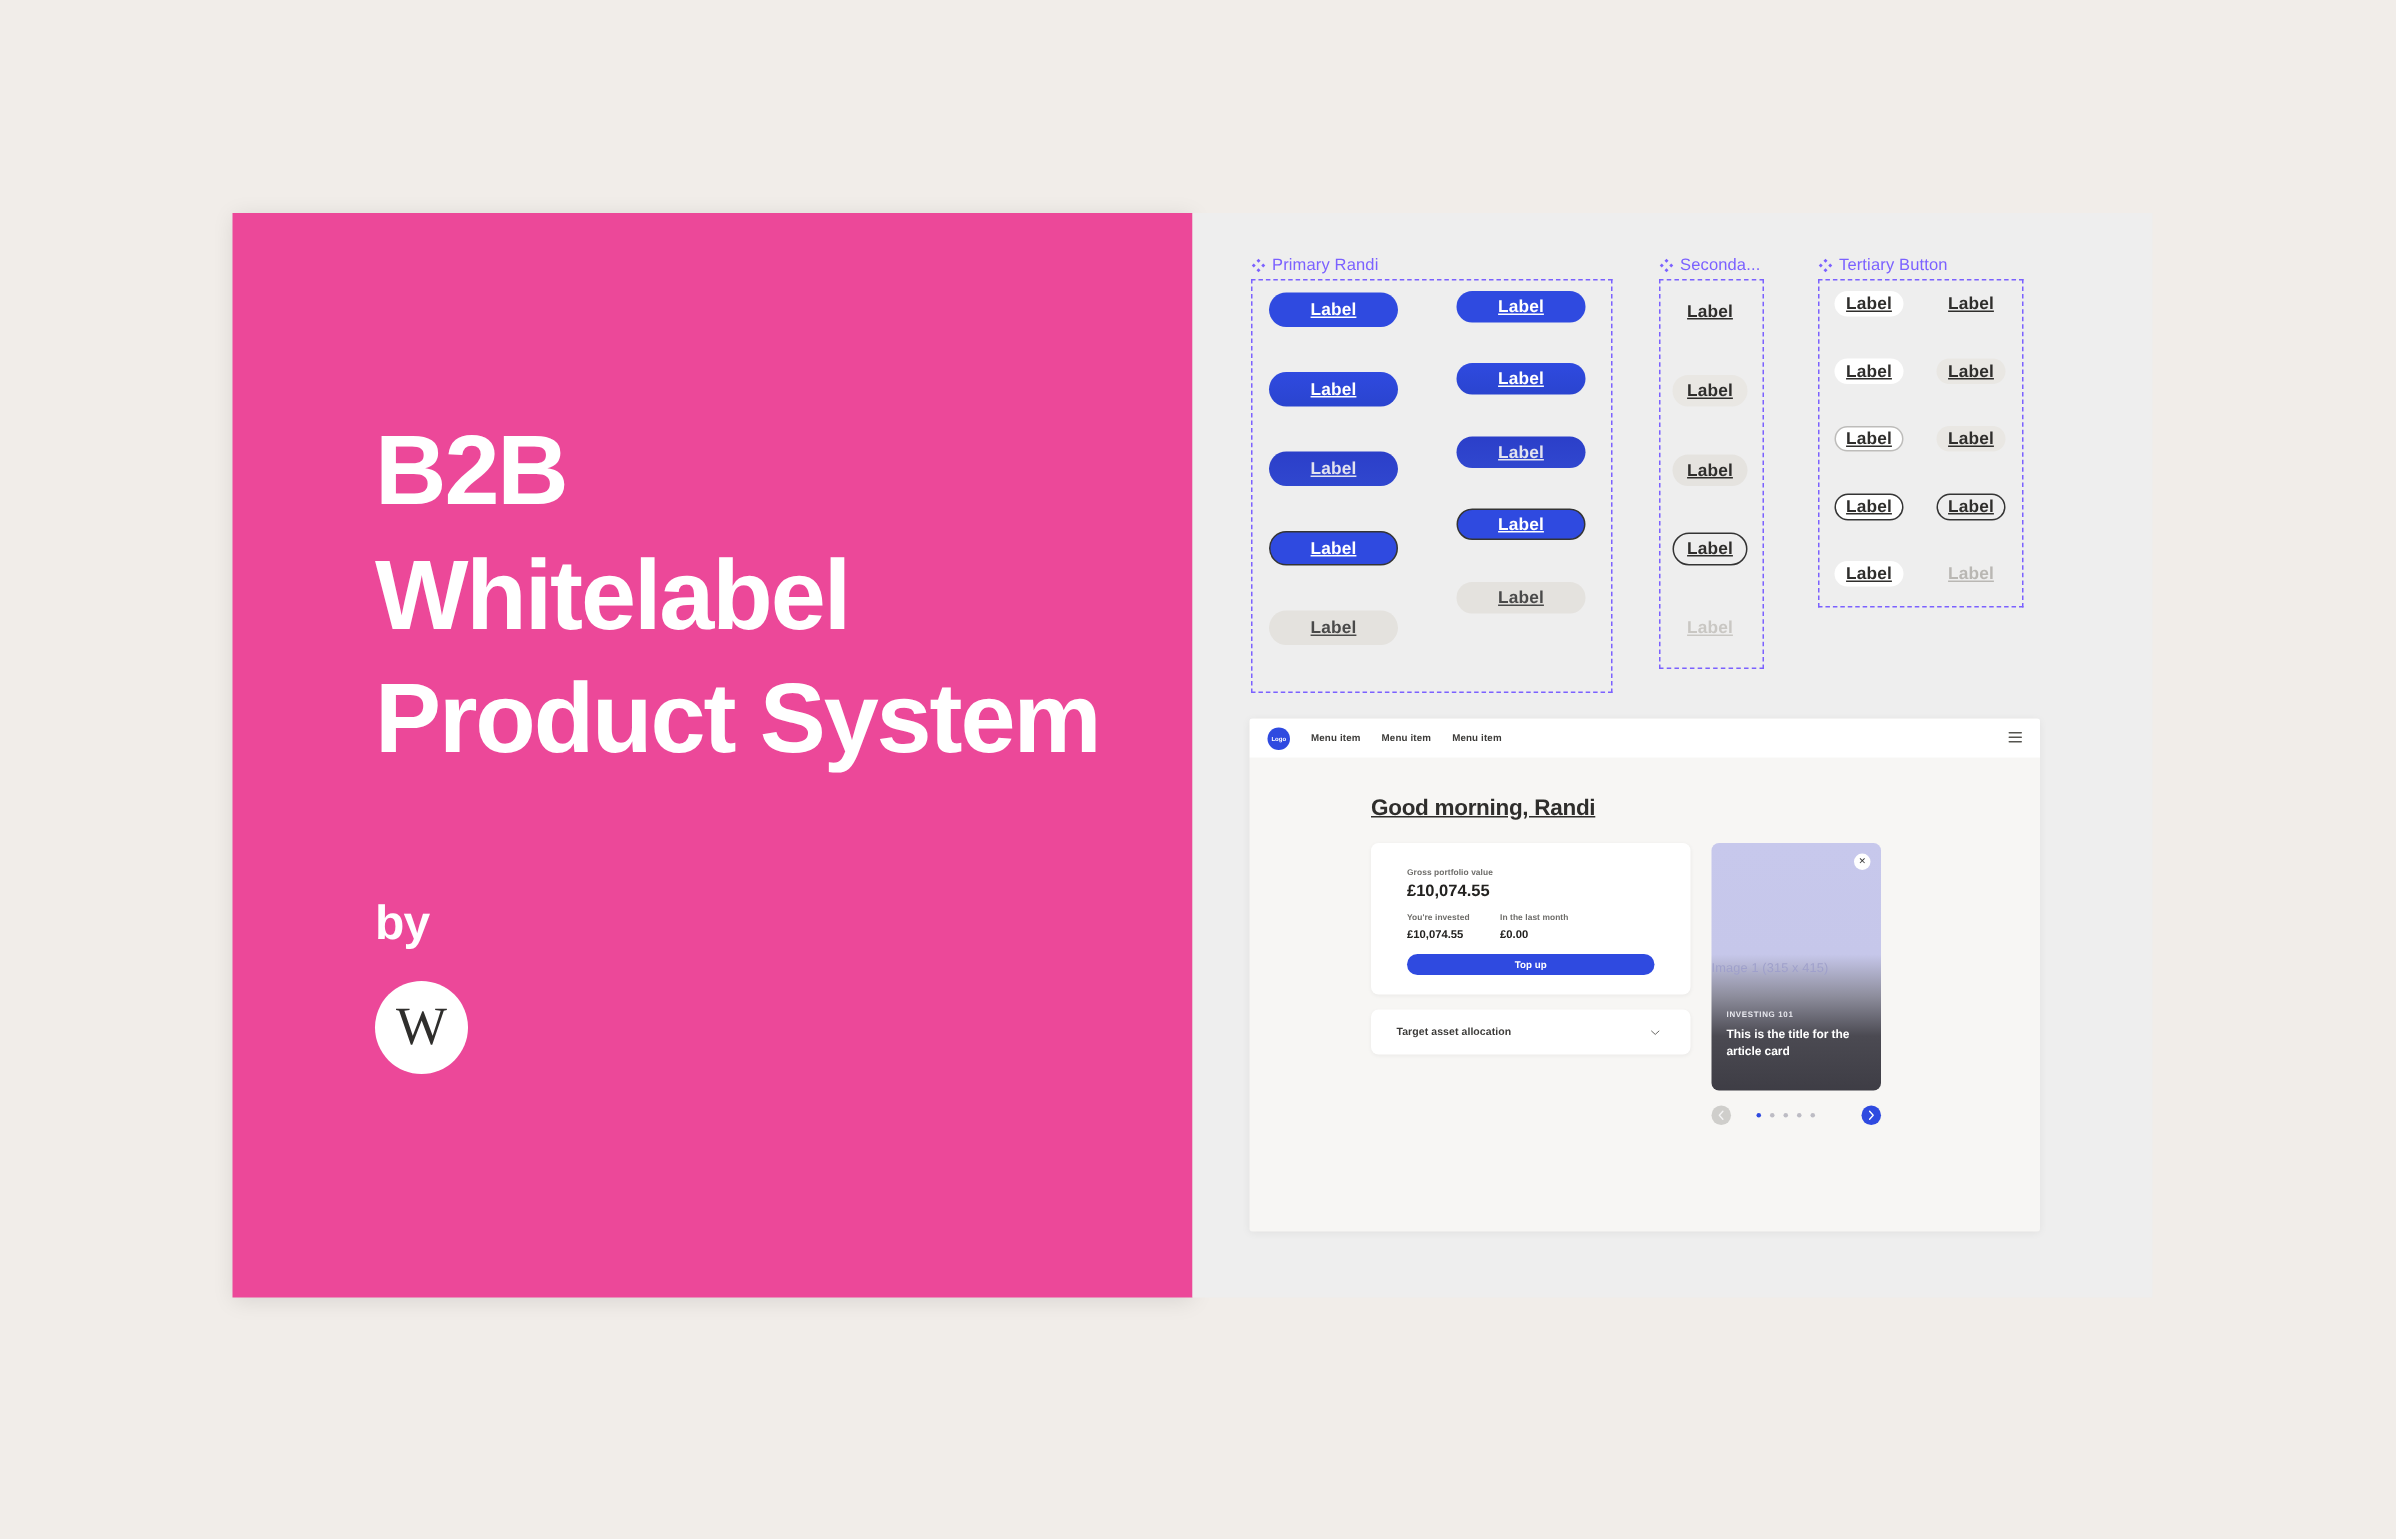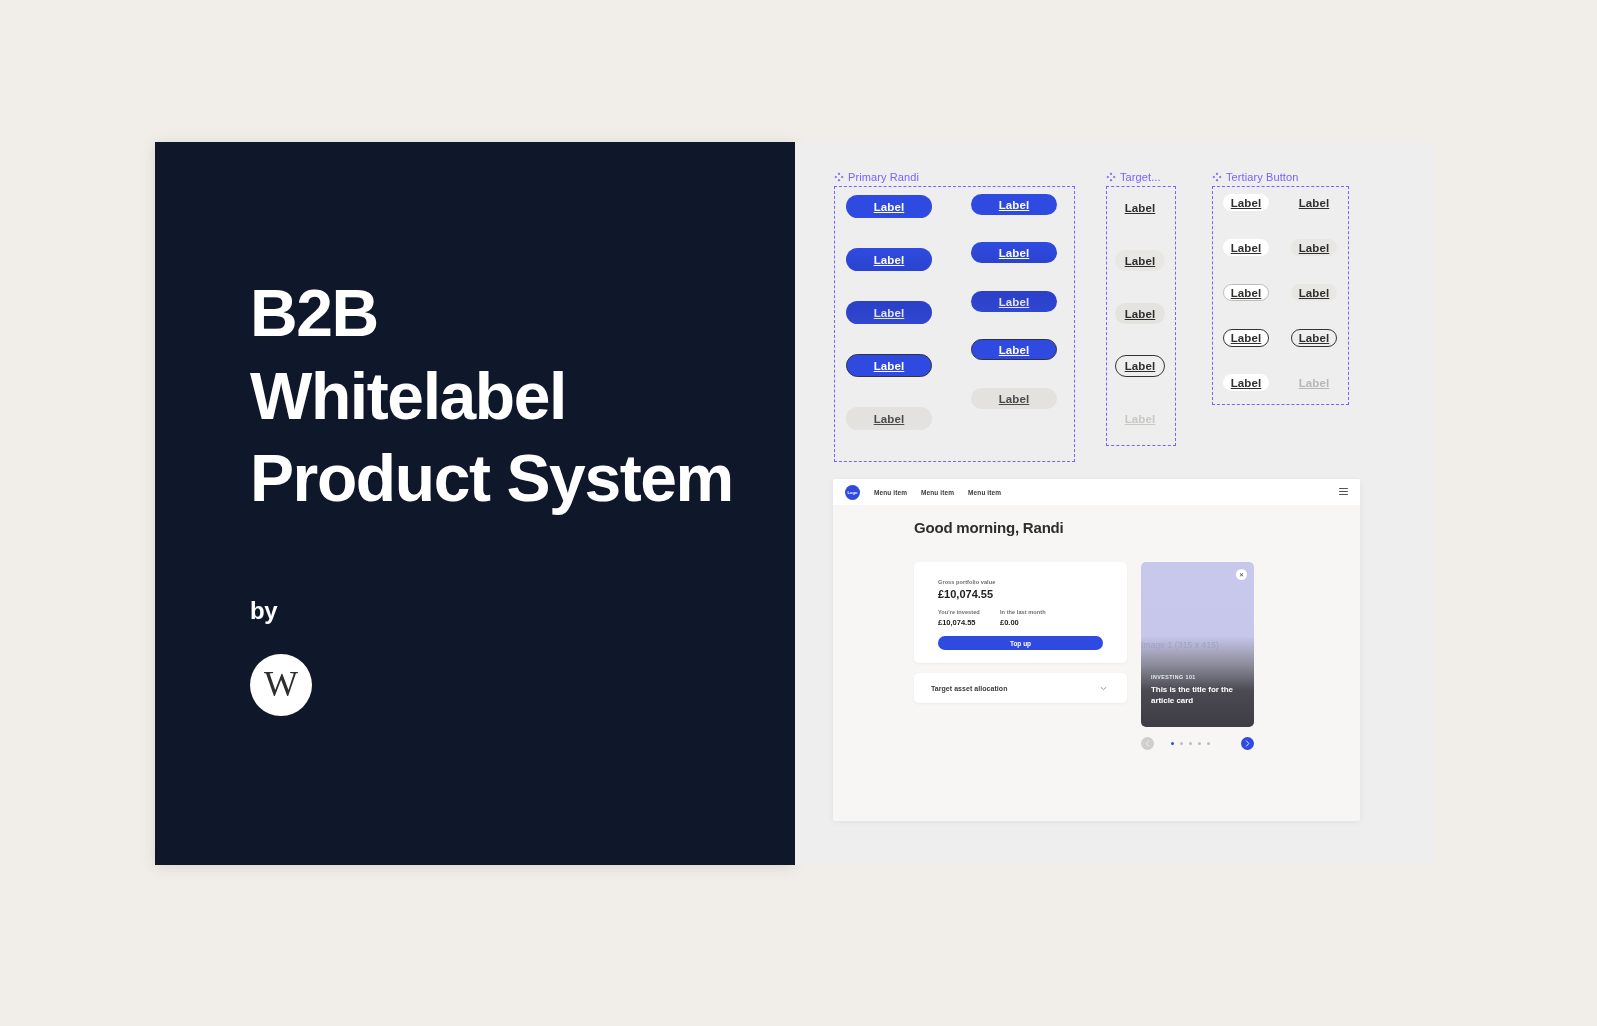--- a/index.html
+++ b/index.html
@@ -8,32 +8,32 @@
     background:#f1ede9;
     font-family:"Liberation Sans", sans-serif;
     overflow:hidden;
     position:relative;
   }
   .stage{position:absolute;left:0;top:0;width:1597px;height:1026px;}
 
   
   .hero{
     position:absolute;left:155px;top:142px;width:640px;height:723px;
-    background:#0f172a;
+    background:#ec4899;
     box-shadow:0 2px 14px rgba(0,0,0,.10);
   }
   .hero-title{
     position:absolute;left:95px;top:130px;width:520px;
     color:#ffffff;font-size:66px;line-height:1.25;font-weight:700;
     letter-spacing:-1.4px;
   }
   .hero-title .ln{display:block;}
   .hero-by{
     position:absolute;left:95px;top:455px;
-    color:#ffffff;font-size:24px;font-weight:700;letter-spacing:-.5px;
+    color:#ffffff;font-size:32px;font-weight:700;letter-spacing:-.5px;
   }
   .hero-logo{
     position:absolute;left:95px;top:512px;width:62px;height:62px;
     background:#ffffff;border-radius:50%;
     display:flex;align-items:center;justify-content:center;
   }
   .hero-logo span{
     font-family:"Liberation Serif", serif;
     font-size:36px;color:#2f2e2c;font-weight:400;line-height:1;
     margin-top:-2px;
@@ -101,22 +101,22 @@
     width:15px;height:15px;border-radius:50%;background:#2f4ae0;
     margin-left:12px;margin-right:14px;flex:0 0 15px;
     display:flex;align-items:center;justify-content:center;
     font-size:4px;color:#fff;font-weight:700;
   }
   .nav-item{font-size:6.5px;font-weight:700;color:#3c3b39;margin-right:14px;letter-spacing:.1px;}
   .burger{position:absolute;right:12px;top:9px;width:9px;height:7px;display:flex;flex-direction:column;justify-content:space-between;}
   .burger i{display:block;height:1px;background:#55544f;border-radius:1px;}
 
   .greet{
-    position:absolute;left:81px;top:40px;
-    font-size:15px;font-weight:700;color:#2f2e2c;letter-spacing:-.2px;
+    position:absolute;left:81px;top:51px;
+    font-size:15px;font-weight:700;color:#2f2e2c;letter-spacing:-.2px;text-decoration:underline;
   }
 
   .card-portfolio{
     position:absolute;left:81px;top:83px;width:213px;height:101px;
     background:#ffffff;border-radius:5px;
     box-shadow:0 1px 3px rgba(0,0,0,.05);
   }
   .cp-lab{position:absolute;font-size:5.6px;font-weight:700;color:#6e6d6a;letter-spacing:.05px;}
   .cp-val{position:absolute;font-weight:700;color:#232220;text-align:right;}
   .topup{
@@ -220,21 +220,21 @@
         <span>Label</span>
       </div>
     <div class="btn p-disab" style="left:176px;top:246px;width:86px;height:21px;">
         <span>Label</span>
       </div>
 
     <div class="sec-label" style="left:311px;top:29px;">
       <svg class="cmp-icon" viewBox="0 0 12 12">
         <path d="M6 0.6 L7.6 2.2 6 3.8 4.4 2.2Z M6 8.2 L7.6 9.8 6 11.4 4.4 9.8Z M0.6 6 L2.2 4.4 3.8 6 2.2 7.6Z M8.2 6 L9.8 4.4 11.4 6 9.8 7.6Z" fill="#7b61ff"></path>
       </svg>
-      <span>Target...</span>
+      <span>Seconda...</span>
     </div>
     <div class="frame" style="left:311px;top:44px;width:68px;height:258px;"></div>
 
     <div class="btn s-default" style="left:320px;top:55px;width:50px;height:21px;">
         <span>Label</span>
       </div>
     <div class="btn s-hover" style="left:320px;top:108px;width:50px;height:21px;">
         <span>Label</span>
       </div>
     <div class="btn s-press" style="left:320px;top:161px;width:50px;height:21px;">

